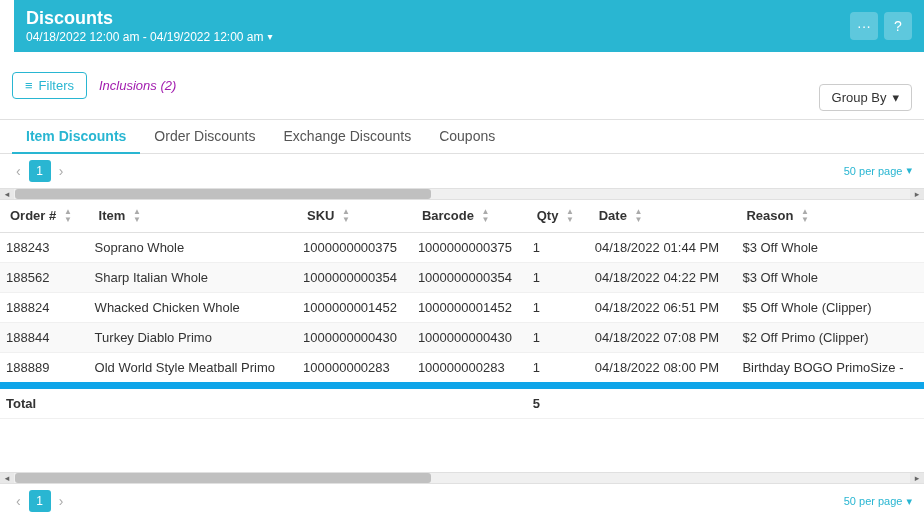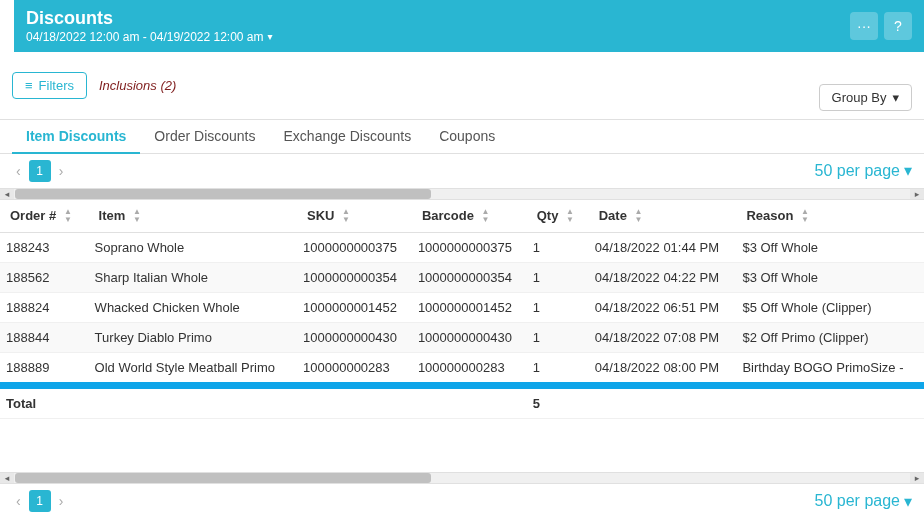--- a/index.html
+++ b/index.html
@@ -73,21 +73,21 @@
       color: #29b6d2;
       padding: 5px 12px;
       border-radius: 4px;
       cursor: pointer;
       font-size: 13px;
       display: flex;
       align-items: center;
       gap: 6px;
     }
     .inclusions-label {
-      color: #7f1d1d;
+      color: #a21caf;
       font-size: 13px;
       font-style: italic;
     }
     .group-by-btn {
       border: 1px solid #ccc;
       background: #fff;
       color: #333;
       padding: 5px 12px;
       border-radius: 4px;
       cursor: pointer;
@@ -149,21 +149,21 @@
       display: flex;
       align-items: center;
       justify-content: center;
       font-size: 12px;
     }
     .per-page-btn {
       background: none;
       border: none;
       cursor: pointer;
       color: #29b6d2;
-      font-size: 16px;
+      font-size: 11px;
       display: flex;
       align-items: center;
       gap: 4px;
     }
 
     
     .scroll-track {
       height: 12px;
       background: #f0f0f0;
       border-top: 1px solid #e0e0e0;

